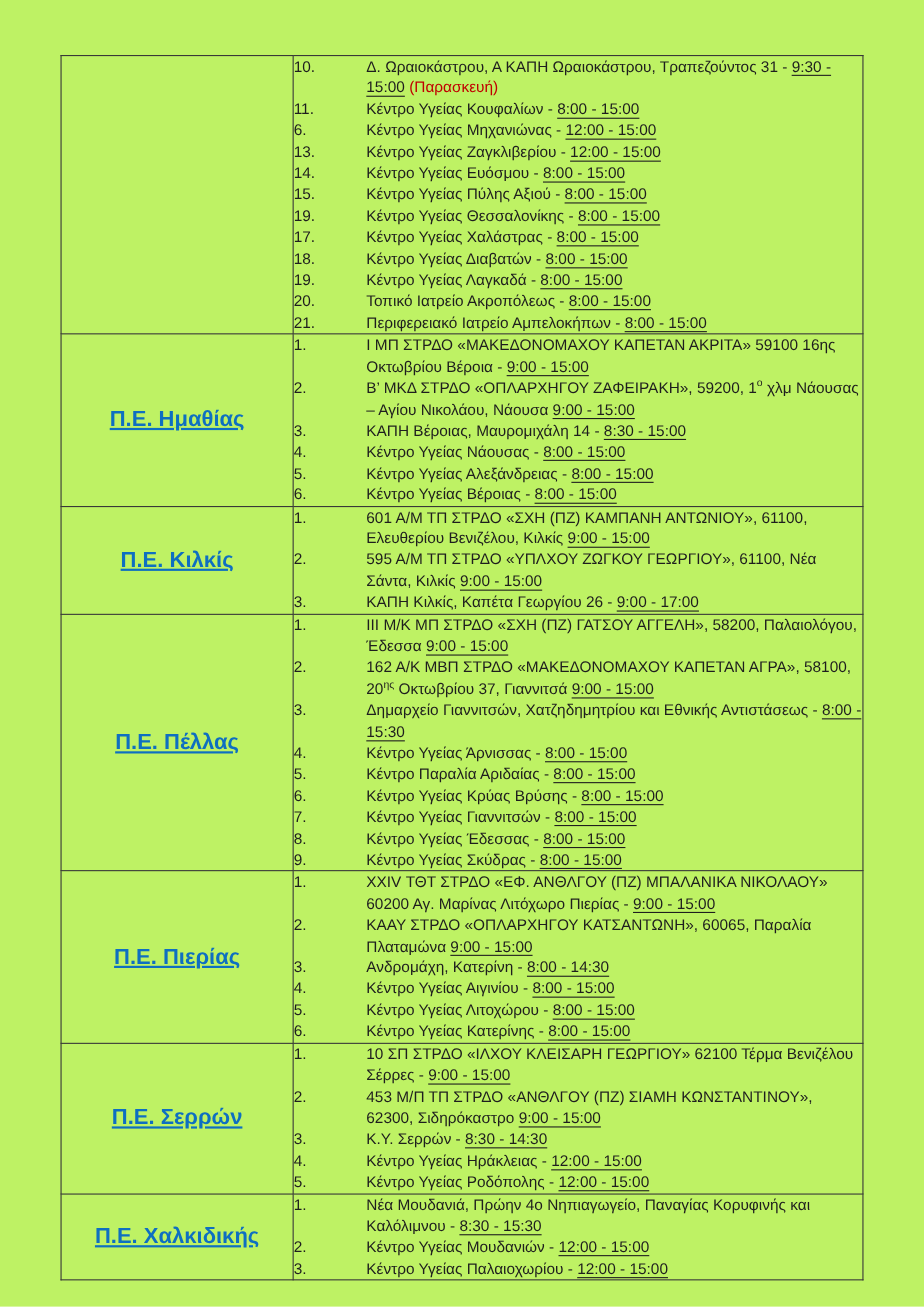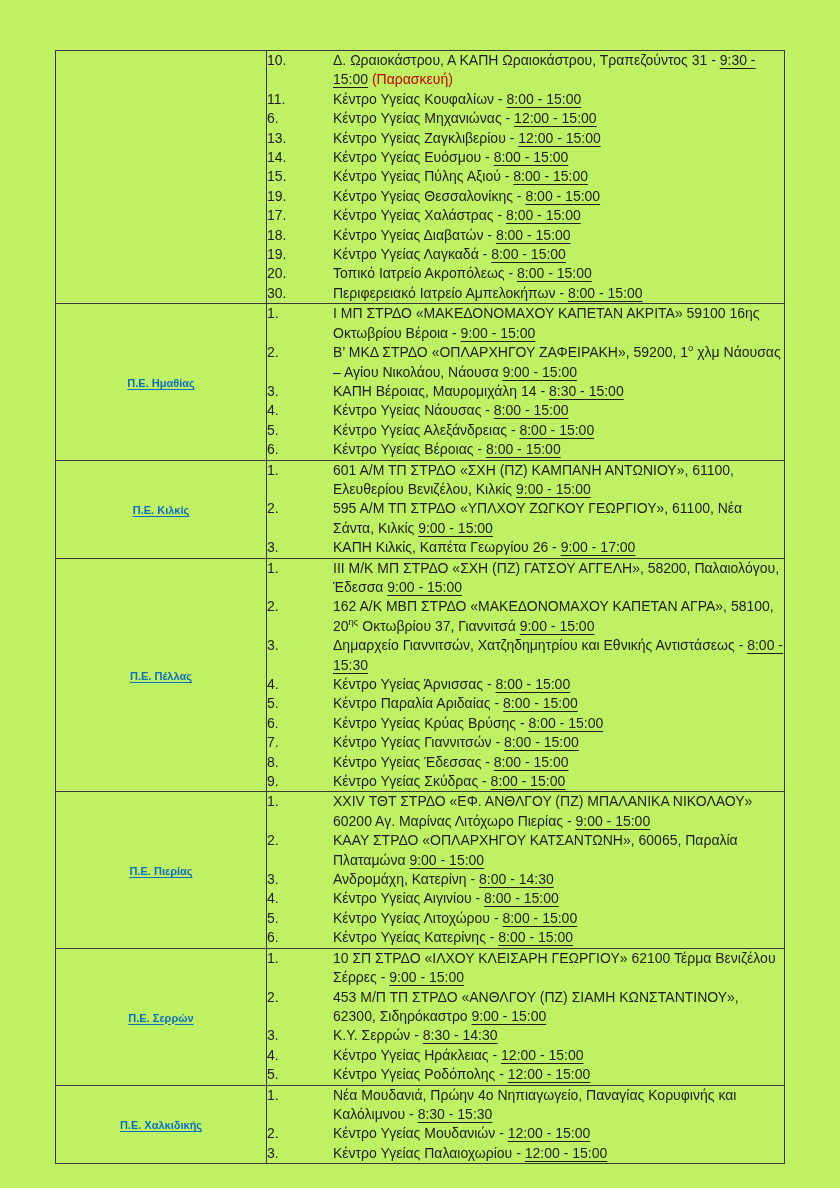--- a/index.html
+++ b/index.html
@@ -22,21 +22,21 @@
     padding:0;
   }
   td.region-cell{
     width:210px;
     text-align:center;
     vertical-align:middle;
   }
   .region-label{
     color:#0e6fc1;
     font-weight:bold;
-    font-size:11px;
+    font-size:20px;
     text-decoration:underline;
     text-underline-offset:2px;
   }
   td.items-cell{
     vertical-align:top;
     padding:3px 8px 4px 10px;
   }
   .item{
     display:flex;
     font-size:14px;
@@ -107,21 +107,21 @@
             </div>
             <div class="item">
               <span class="num">19.</span>
               <span class="body"><span class="txt">Κέντρο Υγείας Λαγκαδά - </span><span class="time">8:00 - 15:00</span></span>
             </div>
             <div class="item">
               <span class="num">20.</span>
               <span class="body"><span class="txt">Τοπικό Ιατρείο Ακροπόλεως - </span><span class="time">8:00 - 15:00</span></span>
             </div>
             <div class="item">
-              <span class="num">30.</span>
+              <span class="num">21.</span>
               <span class="body"><span class="txt">Περιφερειακό Ιατρείο Αμπελοκήπων - </span><span class="time">8:00 - 15:00</span></span>
             </div>
           </td>
         </tr>
         <tr>
           <td class="region-cell"><span class="region-label">Π.Ε. Ημαθίας</span></td>
           <td class="items-cell">
             <div class="item">
               <span class="num">1.</span>
               <span class="body"><span class="txt">Ι ΜΠ ΣΤΡΔΟ «ΜΑΚΕΔΟΝΟΜΑΧΟΥ ΚΑΠΕΤΑΝ ΑΚΡΙΤΑ» 59100 16ης Οκτωβρίου Βέροια - </span><span class="time">9:00 - 15:00</span></span>

